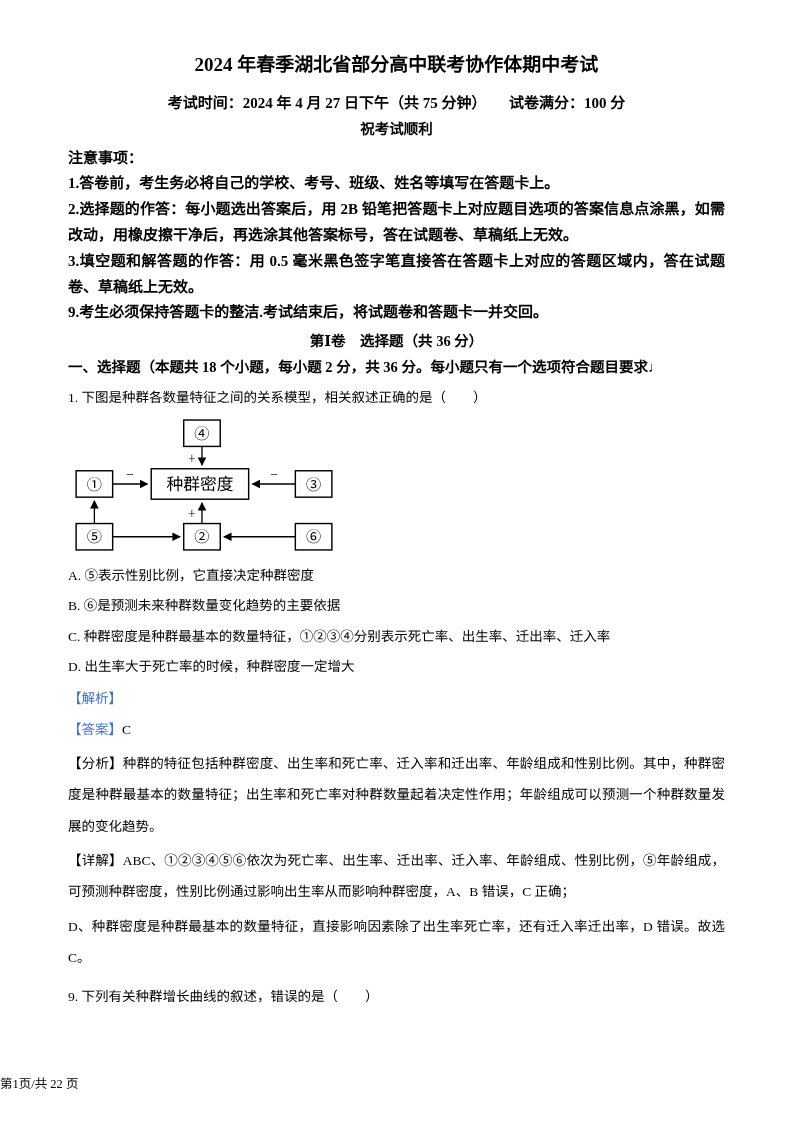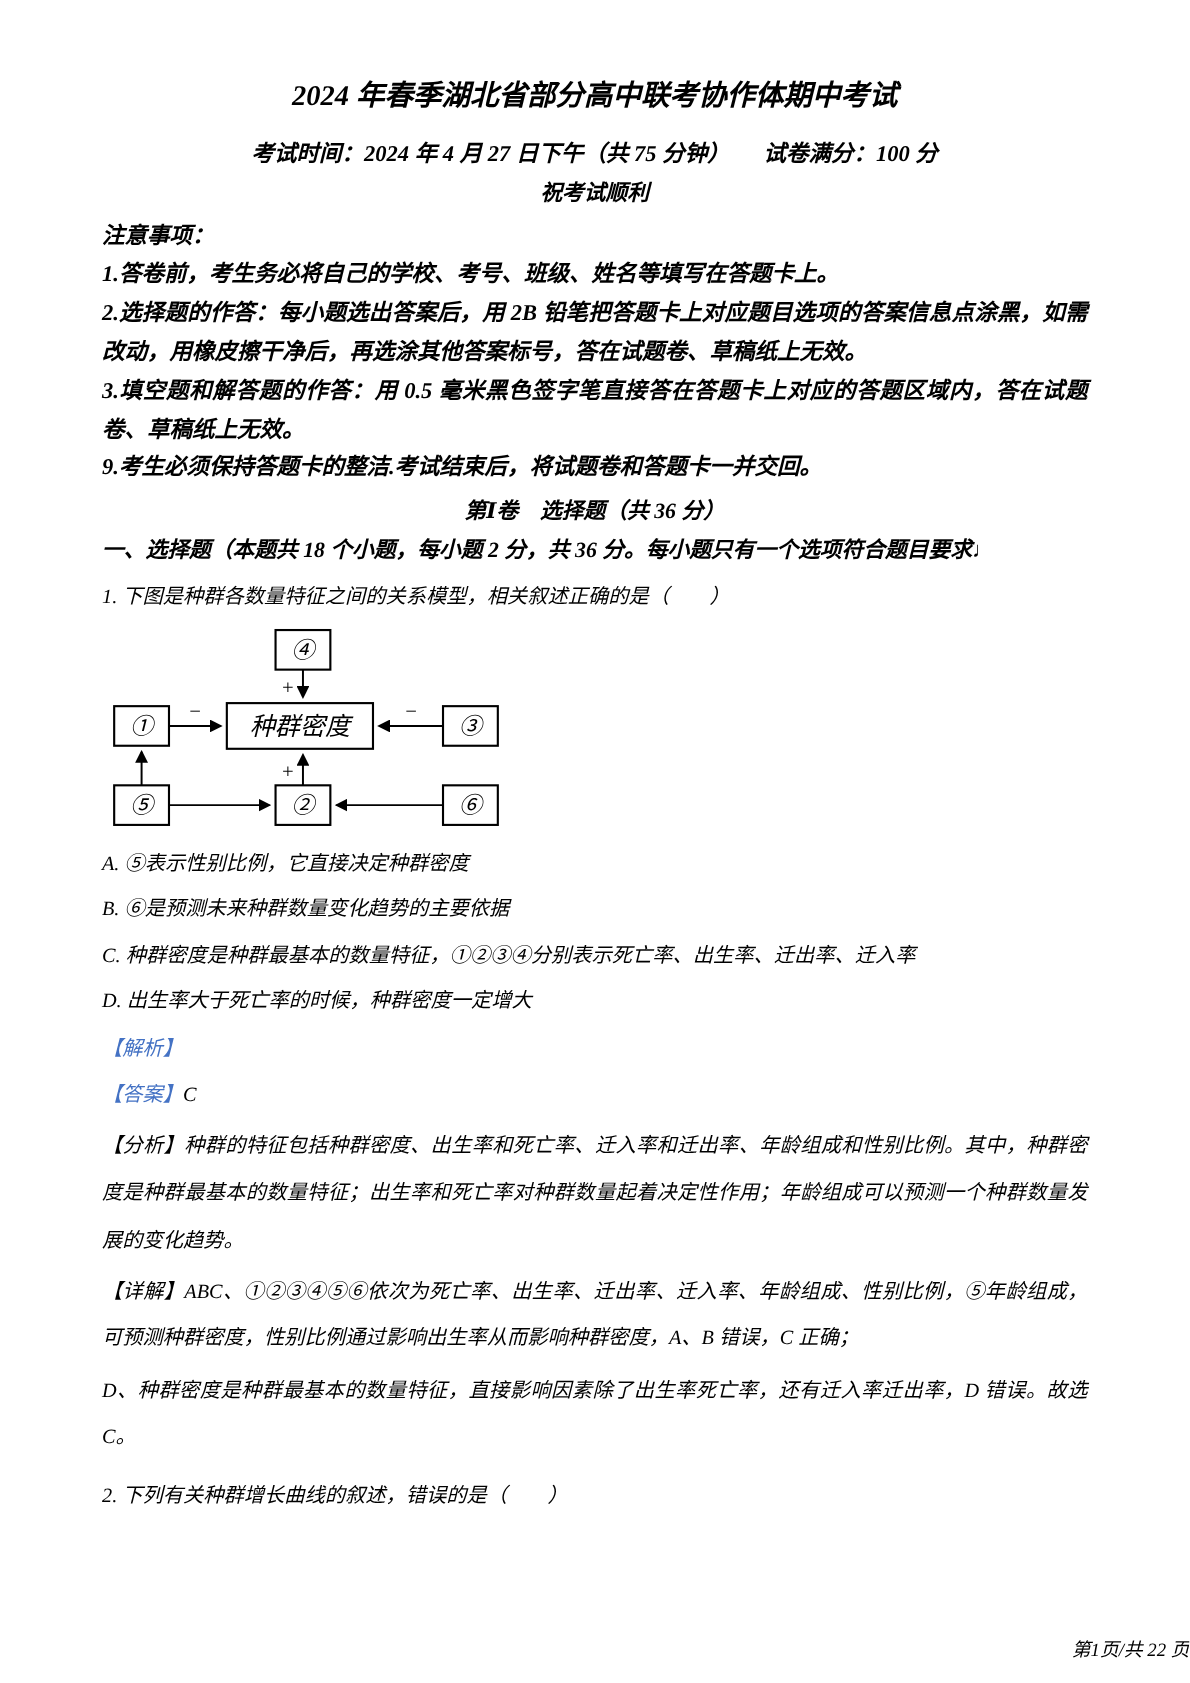--- a/index.html
+++ b/index.html
@@ -8,21 +8,20 @@
     font-family:"Liberation Serif","DejaVu Serif",serif;
     color:#000;
   }
   .page {
     position:relative;
     width:793px; height:1122px;
     margin:0 auto;
     padding:52px 68px 0 68px;
     background:#fff;
     overflow:hidden;
-    font-style:italic;
   }
   .doc-title {
     text-align:center; font-weight:bold; font-size:19px;
     line-height:1.35; margin-bottom:14px;
   }
   .doc-subtitle {
     text-align:center; font-weight:bold; font-size:19px;
     line-height:1.35; margin-bottom:11px;
   }
   .exam-info {
@@ -41,22 +40,22 @@
   .section-instruction { font-weight:bold; font-size:14.5px; line-height:1.8; }
   .stem { font-size:13.5px; line-height:1.9; margin-top:5px; }
   .diagram { display:block; margin:7px 0 7px 6px; }
   svg text { font-family:inherit; }
   .option { font-size:13.5px; line-height:2.25; }
   .answer-line { font-size:13.5px; line-height:2.3; }
   .blue { color:#4472C4; }
   .para { font-size:13.5px; line-height:2.33; text-align:justify; margin-top:3px; }
   .q2 { font-size:13.5px; line-height:1.9; margin-top:10px; }
   .footer {
-    position:absolute; left:0; right:0; bottom:14px;
-    text-align:right; font-size:12.5px;
+    position:absolute; left:0; right:0; bottom:30px;
+    text-align:left; font-size:12.5px;
   }
 </style>
 </head>
 <body>
 
 <div class="page">
 
   <div class="doc-title">2024 年春季湖北省部分高中联考协作体期中考试</div>
   <div class="exam-info">考试时间：2024 年 4 月 27 日下午（共 75 分钟）　　试卷满分：100 分</div>
   <div class="wish">祝考试顺利</div>
@@ -120,17 +119,17 @@
     <span class="blue">【解析】</span>
   </div>
   <div class="answer-line">
     <span class="blue">【答案】</span><span>C</span>
   </div>
 
   <p class="para">【分析】种群的特征包括种群密度、出生率和死亡率、迁入率和迁出率、年龄组成和性别比例。其中，种群密度是种群最基本的数量特征；出生率和死亡率对种群数量起着决定性作用；年龄组成可以预测一个种群数量发展的变化趋势。</p>
   <p class="para">【详解】ABC、①②③④⑤⑥依次为死亡率、出生率、迁出率、迁入率、年龄组成、性别比例，⑤年龄组成，可预测种群密度，性别比例通过影响出生率从而影响种群密度，A、B 错误，C 正确；</p>
   <p class="para">D、种群密度是种群最基本的数量特征，直接影响因素除了出生率死亡率，还有迁入率迁出率，D 错误。故选 C。</p>
 
-  <p class="q2">2. 下列有关种群增长曲线的叙述，错误的是（　　）</p>
+  <p class="q2">9. 下列有关种群增长曲线的叙述，错误的是（　　）</p>
 
   <div class="footer">第1页/共 22 页</div>
 
 </div>
 
 </body></html>

